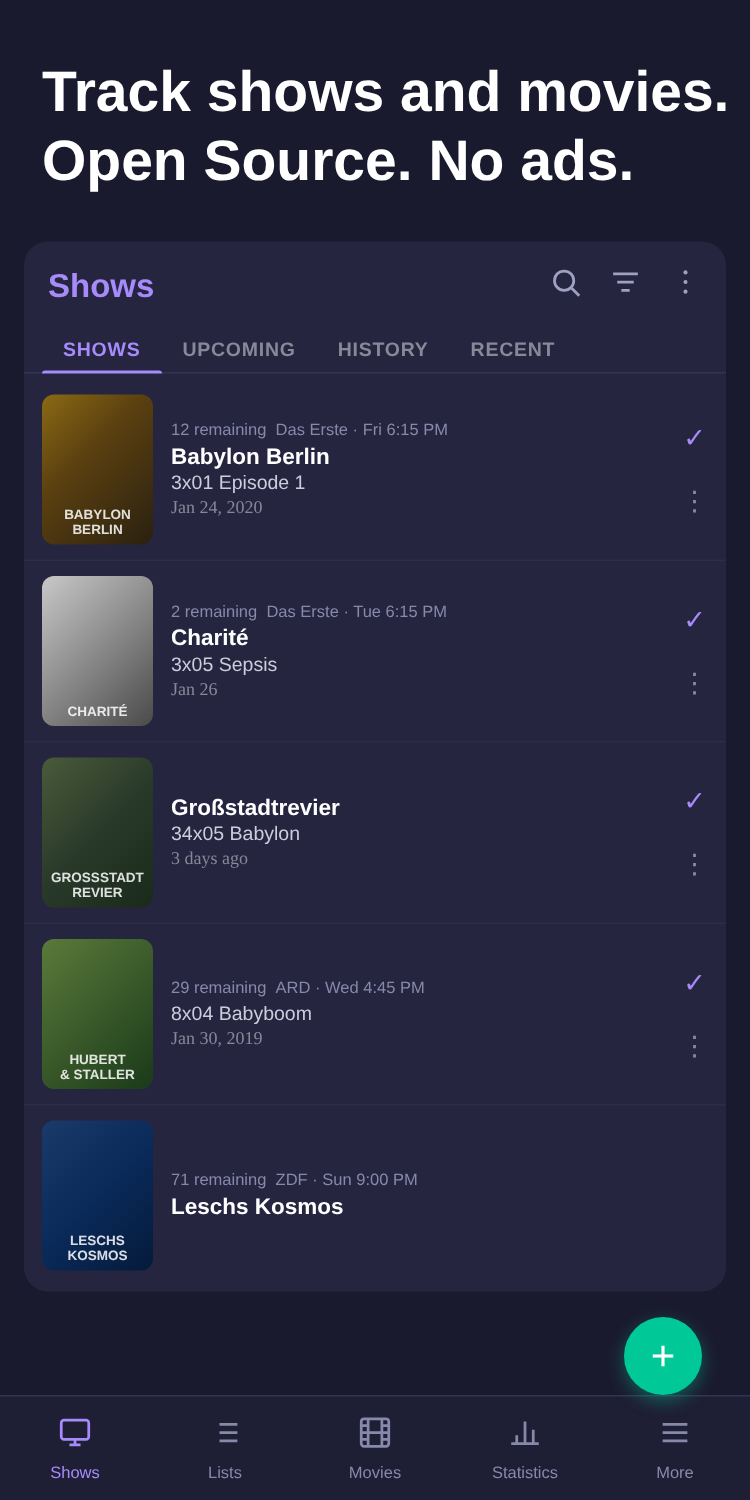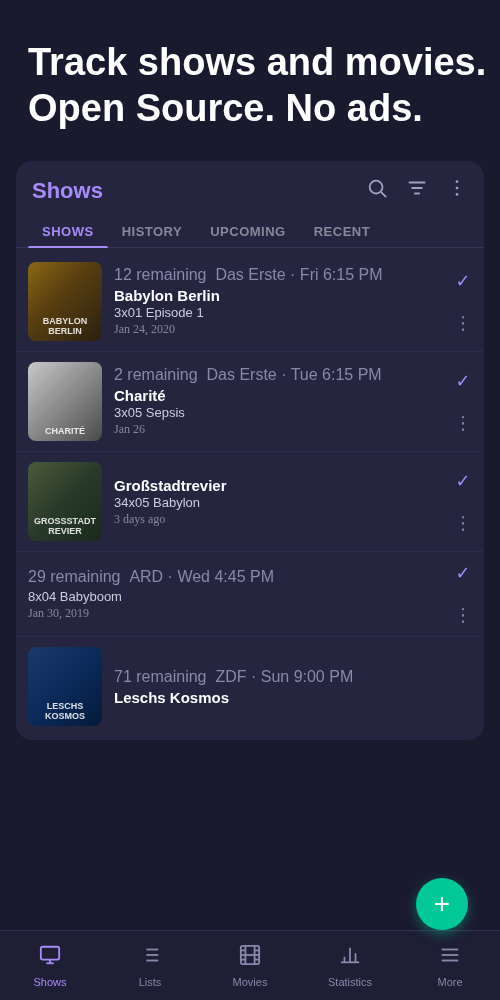--- a/index.html
+++ b/index.html
@@ -95,21 +95,21 @@
       display: flex;
       align-items: center;
       padding: 10px 12px;
       gap: 12px;
       position: relative;
       border-bottom: 1px solid #2d2d4a;
     }
 
     .show-poster {
       width: 74px;
-      height: 79px;
+      height: 100px;
       border-radius: 8px;
       flex-shrink: 0;
       overflow: hidden;
       background: #333355;
       position: relative;
     }
 
     
     .poster-babylon {
       background: linear-gradient(135deg, #8B6914 0%, #5a4010 40%, #2a2010 100%);
@@ -140,21 +140,21 @@
       padding: 0 3px;
       line-height: 1.2;
       text-transform: uppercase;
     }
 
     .show-info {
       flex: 1;
       min-width: 0;
     }
     .show-meta {
-      font-size: 16px;
+      font-size: 11px;
       color: #8888aa;
       margin-bottom: 3px;
     }
     .show-title {
       font-size: 15px;
       font-weight: 700;
       color: #ffffff;
       white-space: nowrap;
       overflow: hidden;
       text-overflow: ellipsis;
@@ -280,22 +280,22 @@
           <circle cx="12" cy="5" r="1.5"></circle>
           <circle cx="12" cy="12" r="1.5"></circle>
           <circle cx="12" cy="19" r="1.5"></circle>
         </svg>
       </span>
     </div>
   </div>
 
   <div class="tabs">
     <div class="tab active">SHOWS</div>
+    <div class="tab">UPCOMING</div>
     <div class="tab">HISTORY</div>
-    <div class="tab">UPCOMING</div>
     <div class="tab">RECENT</div>
   </div>
 
   <div class="show-list">
 
     <div class="show-item">
       <div class="show-poster poster-babylon">
         <span class="poster-text">BABYLON<br>BERLIN</span>
       </div>
       <div class="show-info">
@@ -335,20 +335,23 @@
         <div class="show-episode">34x05 Babylon</div>
         <div class="show-date">3 days ago</div>
       </div>
       <div class="show-actions">
         <span class="check-icon">✓</span>
         <span class="dots-icon">⋮</span>
       </div>
     </div>
 
     <div class="show-item">
+      <div class="show-poster poster-hubert">
+        <span class="poster-text">HUBERT<br>&amp; STALLER</span>
+      </div>
       <div class="show-info">
         <div class="show-meta">29 remaining &nbsp;ARD · Wed 4:45 PM</div>
         <div class="show-episode">8x04 Babyboom</div>
         <div class="show-date">Jan 30, 2019</div>
       </div>
       <div class="show-actions">
         <span class="check-icon">✓</span>
         <span class="dots-icon">⋮</span>
       </div>
     </div>

